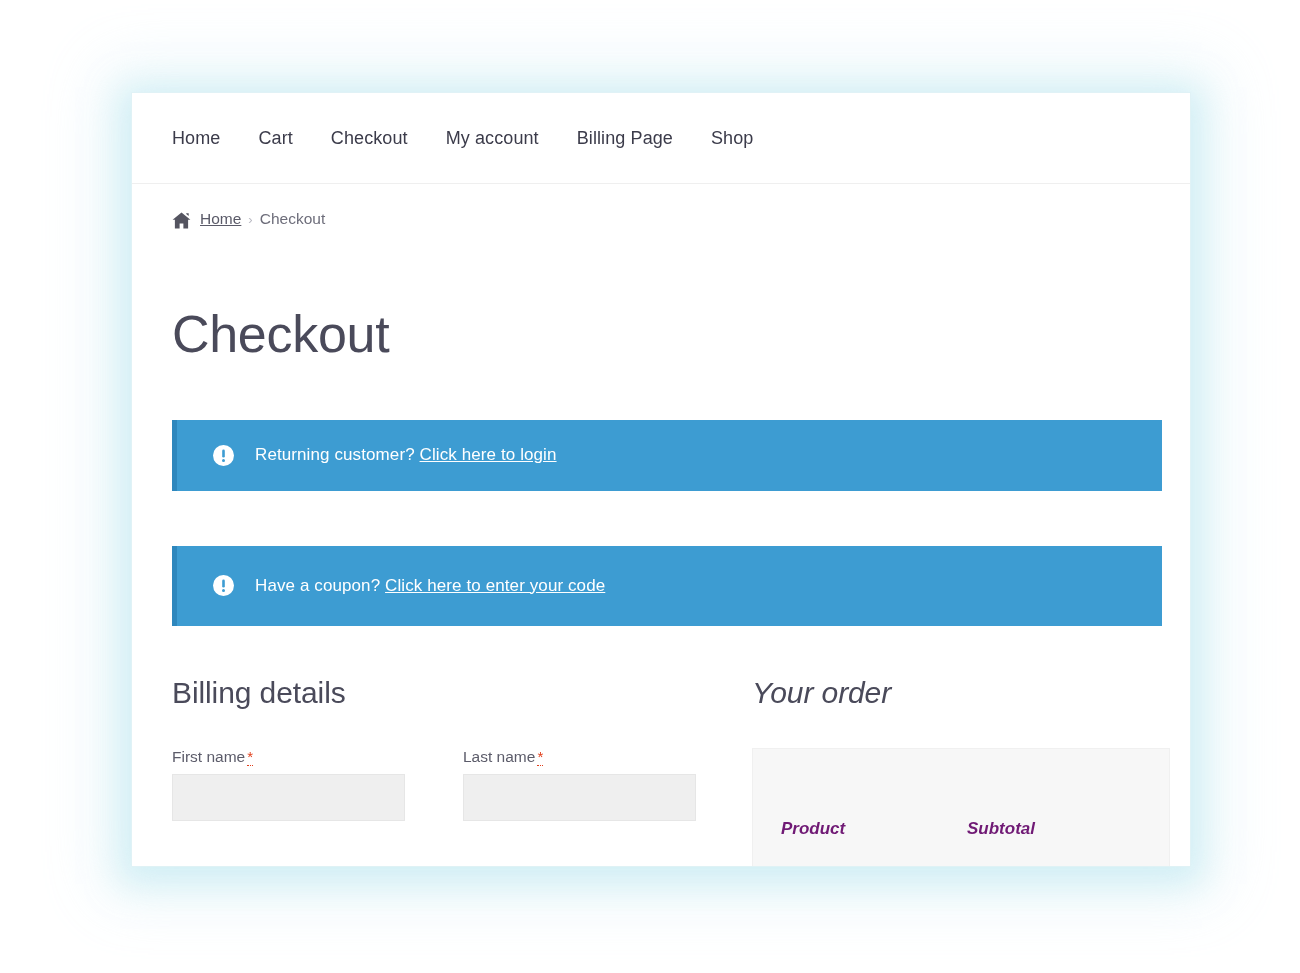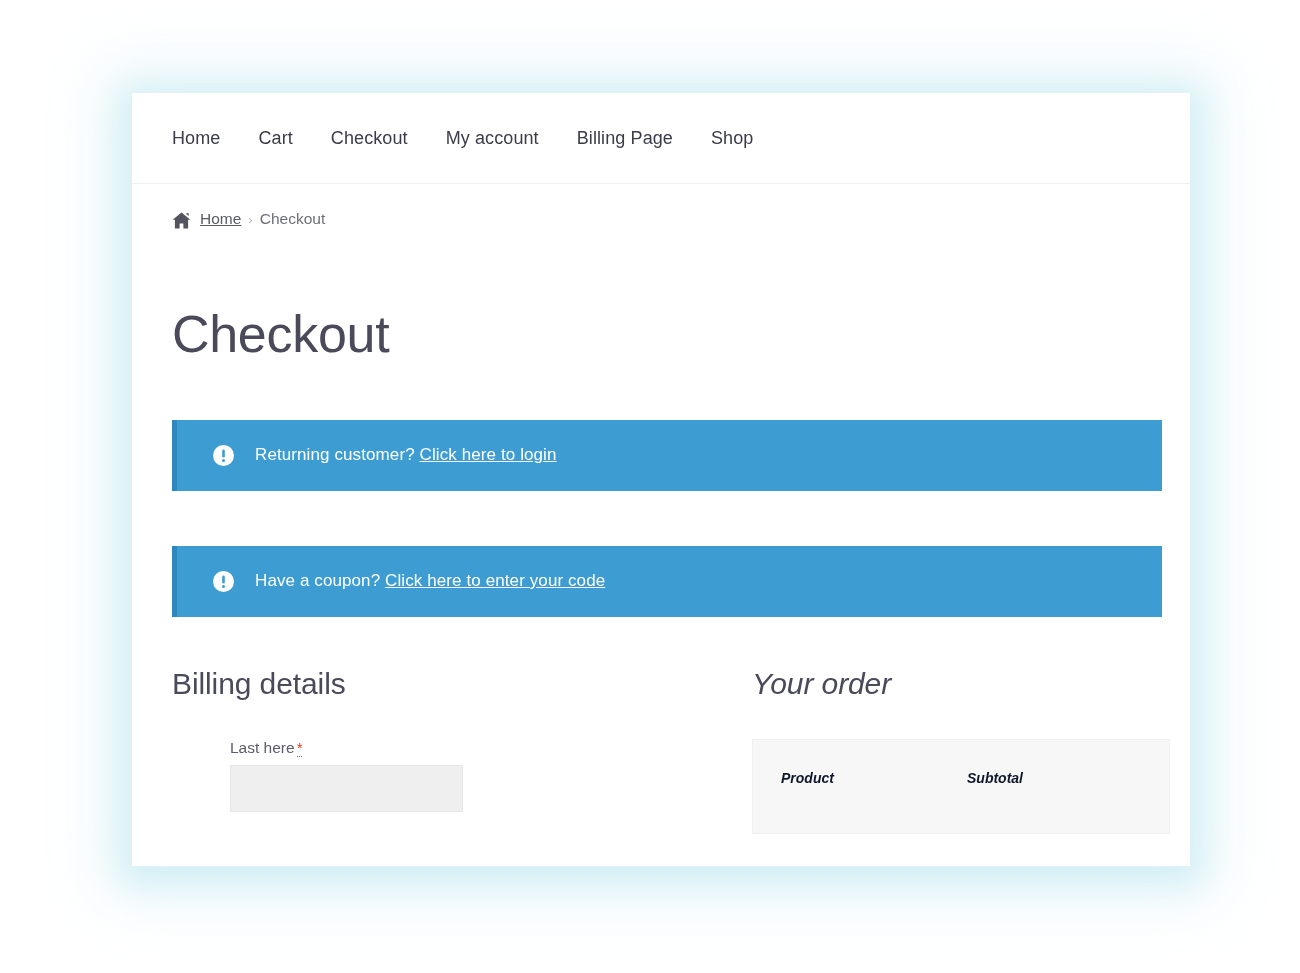--- a/index.html
+++ b/index.html
@@ -106,21 +106,21 @@
     align-items: center;
     padding: 0 36px;
     cursor: pointer;
   }
   #notice-login {
     margin-top: 58px;
     height: 71px;
   }
   #notice-coupon {
     margin-top: 55px;
-    height: 71px;
+    height: 80px;
   }
   .notice-icon {
     width: 21px;
     height: 21px;
     flex: 0 0 21px;
     margin-right: 21px;
   }
   .notice-text {
     font-size: 17px;
     letter-spacing: 0.1px;
@@ -199,23 +199,24 @@
     min-height: 95px;
   }
   .order-head-row {
     display: flex;
   }
   .order-col-product {
     width: 186px;
     flex: 0 0 186px;
   }
   .order-head-cell {
-    font-size: 14px;
+    font-size: 17px;
     font-weight: bold;
-    color: #0f172a;
+    color: #701a75;
+    margin-top: 40px;
   }
 </style>
 </head>
 <body>
 
 <div id="page-card">
 
   <nav id="site-nav">
     <ul class="nav-list">
       <li class="nav-item">Home</li>
@@ -268,24 +269,30 @@
       <span class="notice-link">Click here to enter your code</span>
     </span>
   </div>
 
   <div id="columns">
 
     <div id="billing-col">
       <h2 class="section-title">Billing details</h2>
 
       <div class="field-row">
+        <div class="form-field">
+          <label class="field-label">
+            <span>First name</span><abbr class="required-mark">*</abbr>
+          </label>
+          <input class="field-input" type="text" placeholder="" style="">
+        </div>
 
         <div class="form-field spaced">
           <label class="field-label">
-            <span>Last here</span><abbr class="required-mark">*</abbr>
+            <span>Last name</span><abbr class="required-mark">*</abbr>
           </label>
           <input class="field-input" type="text" placeholder="" style="">
         </div>
       </div>
     </div>
 
     <div id="order-col">
       <h2 class="section-title">Your order</h2>
 
       <div id="order-panel">

